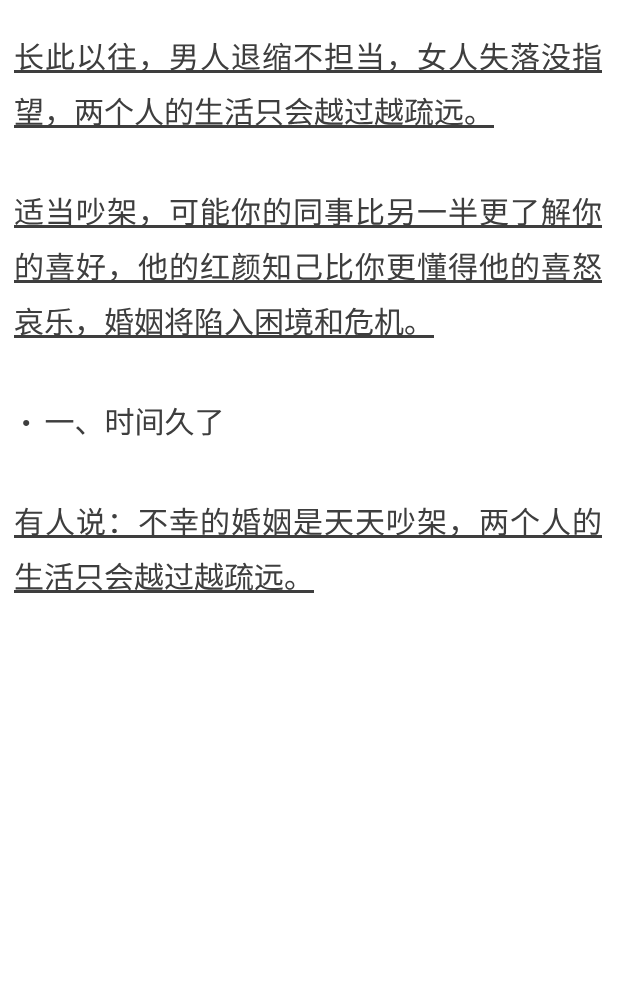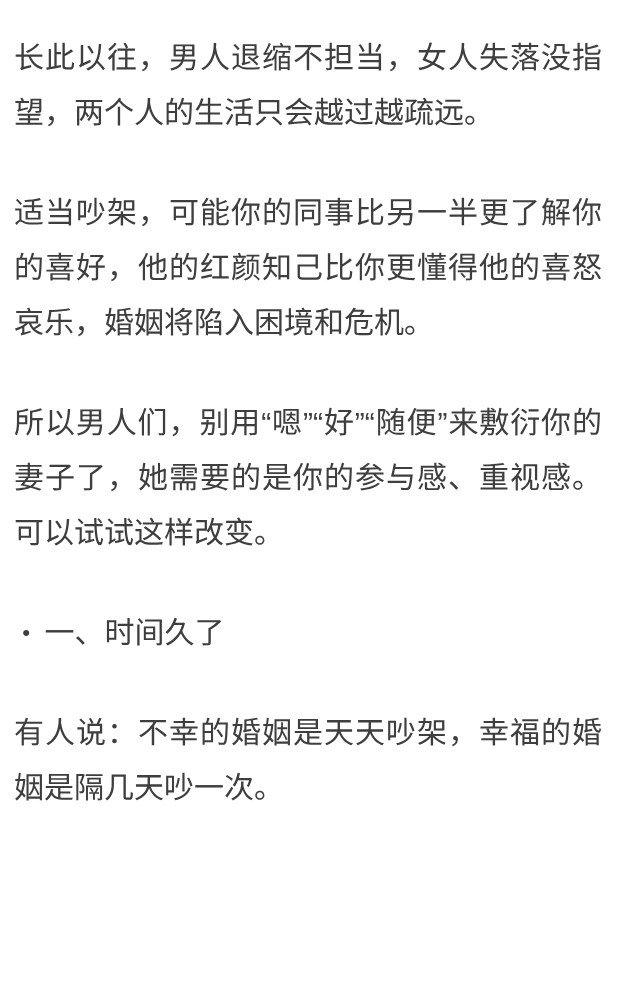--- a/index.html
+++ b/index.html
@@ -17,20 +17,21 @@
     width: 632px;
     padding: 30px 14px 10px 14px;
     color: #3e3e3e;
     font-size: 30px;
     line-height: 55px;
     text-align: justify;
     word-break: break-all;
   }
   .article p.para {
     margin: 0 16px 45px 0;
+    text-decoration: underline;
   }
   .heading-row {
     display: flex;
     align-items: flex-start;
     margin: 0 0 45px 0;
     padding-left: 7px;
     text-align: left;
   }
   .bullet-marker {
     flex: 0 0 auto;
@@ -44,23 +45,22 @@
 </style>
 </head>
 <body>
 
 <main class="article">
 
   <p class="para">长此以往，男人退缩不担当，女人失落没指望，两个人的生活只会越过越疏远。</p>
 
   <p class="para">适当吵架，可能你的同事比另一半更了解你的喜好，他的红颜知己比你更懂得他的喜怒哀乐，婚姻将陷入困境和危机。</p>
 
-  <p class="para">所以男人们，别用“嗯”“好”“随便”来敷衍你的妻子了，她需要的是你的参与感、重视感。可以试试这样改变。</p>
 
   <div class="heading-row">
     <span class="bullet-marker">•</span>
     <span class="heading-text">一、时间久了</span>
   </div>
 
-  <p class="para">有人说：不幸的婚姻是天天吵架，幸福的婚姻是隔几天吵一次。</p>
+  <p class="para">有人说：不幸的婚姻是天天吵架，两个人的生活只会越过越疏远。</p>
 
 
 </main>
 
 </body></html>

